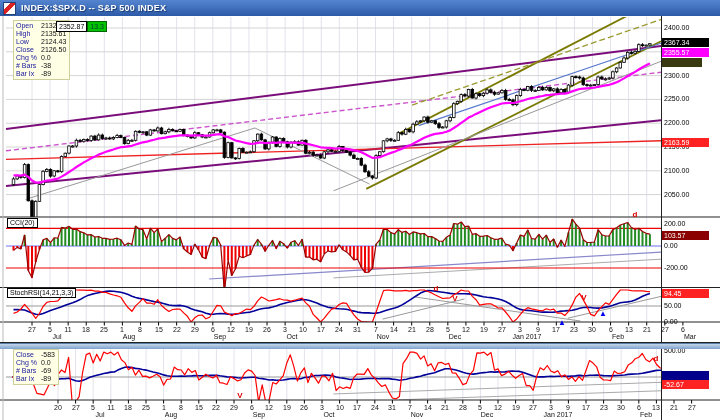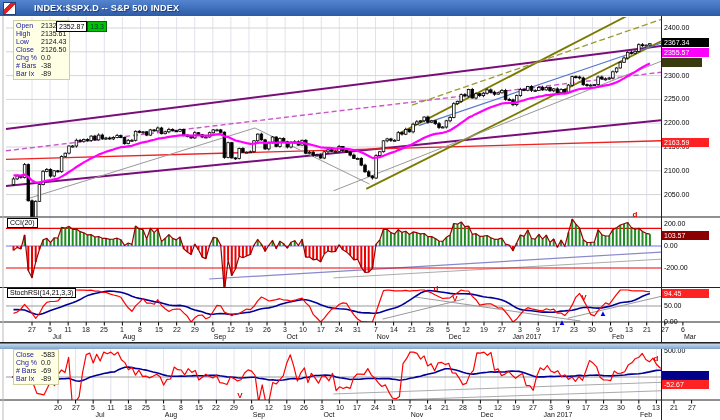--- a/index.html
+++ b/index.html
@@ -2,21 +2,21 @@
 <html><head>
 <meta charset="utf-8">
 <style>
   html,body{margin:0;padding:0;background:#d4d0c8;}
   #screen{position:relative;width:720px;height:420px;overflow:hidden;background:#ffffff;
           font-family:"Liberation Sans",sans-serif;box-shadow:inset 0 0 0 1px #8d9bb3;}
   #titlebar{position:absolute;left:0;top:0;width:720px;height:16px;z-index:6;
             background:linear-gradient(#5585cf,#2c5aa8);display:flex;align-items:center;}
   #app-icon{width:11px;height:11px;margin-left:3px;background:#fff;border:1px solid #24427a;
             background:linear-gradient(135deg,#fff 30%,#d22 30%,#d22 55%,#fff 55%);}
-  #title-text{color:#fff;font-size:9px;font-weight:bold;margin-left:18px;letter-spacing:.2px;
+  #title-text{color:#fff;font-size:9px;font-weight:bold;margin-left:5px;letter-spacing:.2px;
               text-shadow:1px 1px 1px #1a3a6e;white-space:nowrap;}
   .win-btn{position:absolute;top:2px;height:12px;border:1px solid #c8d4e4;border-radius:2px;
            font-size:8px;line-height:11px;text-align:center;color:#1c2c44;
            background:linear-gradient(#eef3f9,#9fb2ca);}
   #btn-close{background:linear-gradient(#f2988c,#c0392b);color:#fff;}
   .panel-label{position:absolute;background:#fff;border:1px solid #000;font-size:7px;
                line-height:8px;padding:0 2px;color:#000;z-index:4;}
   .infobox{position:absolute;background:#ffffe6;border:1px solid #cfcf9e;padding:1px 3px 1px 2px;
            font-size:7px;line-height:8px;z-index:4;white-space:nowrap;}
   .irow .il{display:inline-block;width:25px;color:#16169c;}

